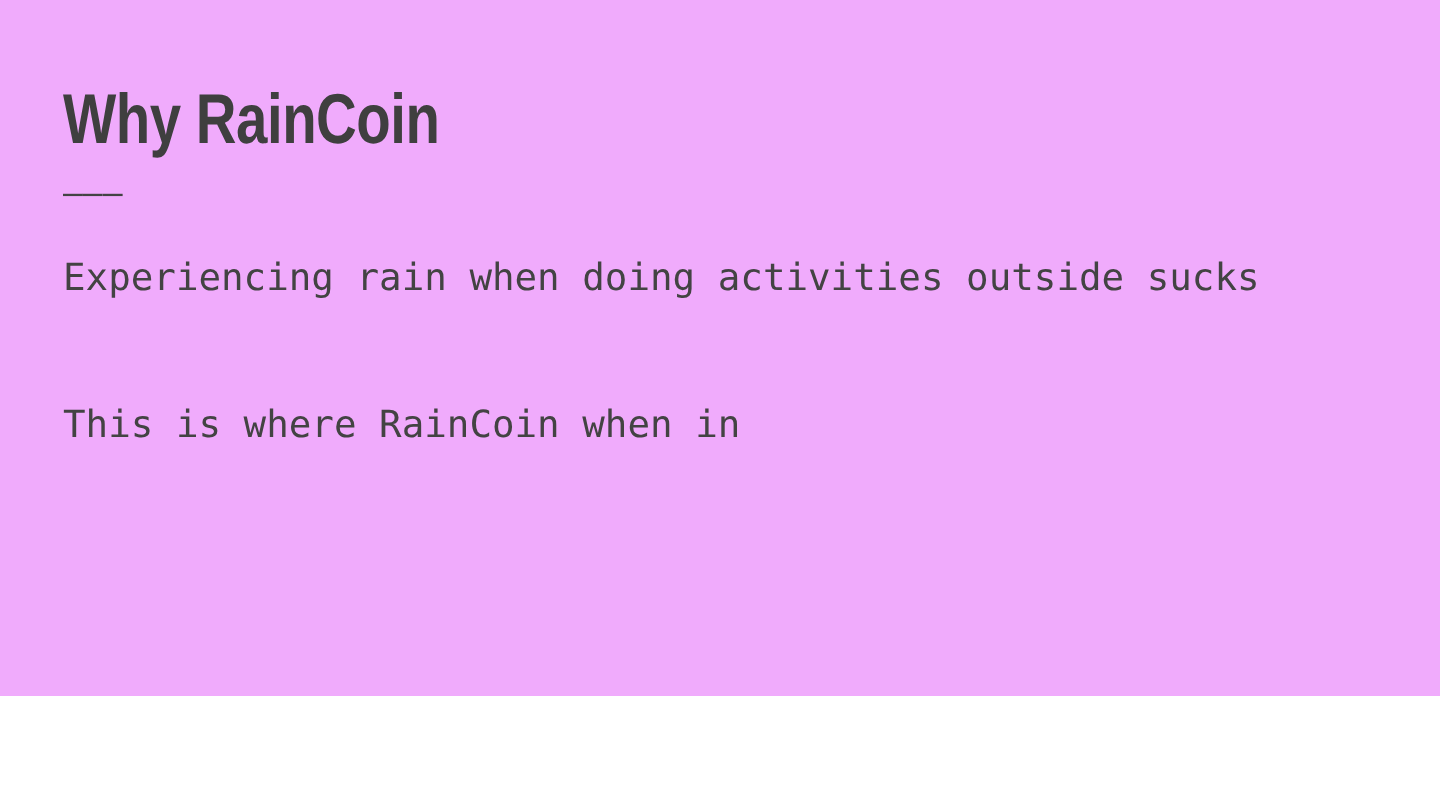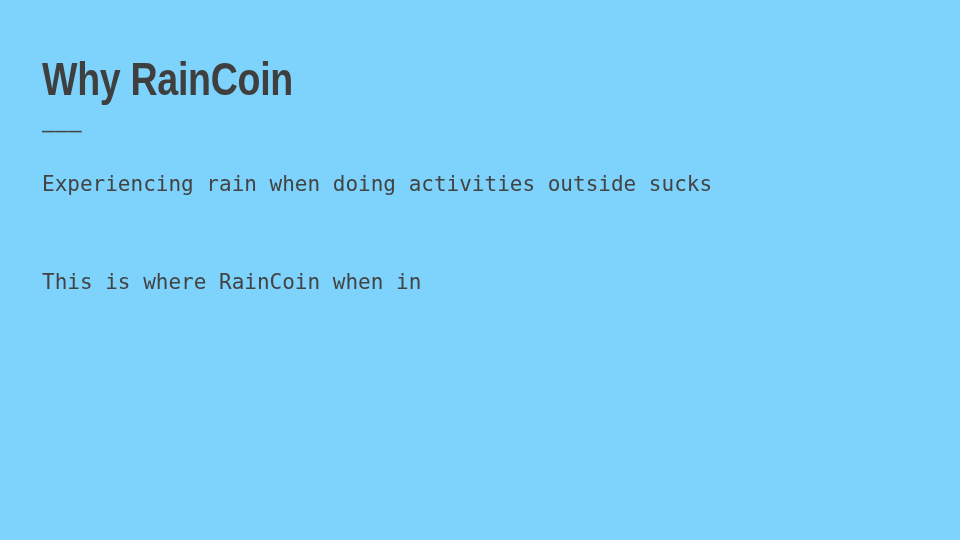--- a/index.html
+++ b/index.html
@@ -12,22 +12,22 @@
     width: 960px;
     height: 540px;
     background: #ffffff;
     font-family: "DejaVu Sans", sans-serif;
     overflow: hidden;
   }
 
   .slide {
     position: relative;
     width: 960px;
-    height: 540px;
-    background: #7dd3fc;
+    height: 464px;
+    background: #f0abfc;
     box-sizing: border-box;
   }
 
   
   .slide-title {
     position: absolute;
     left: 42px;
     top: 54px;
     margin: 0;
     font-family: "Liberation Sans Narrow", "Liberation Sans", sans-serif;
@@ -60,21 +60,21 @@
   .body-block {
     position: absolute;
     left: 42px;
     top: 160px;
     width: 880px;
   }
 
   .body-line {
     margin: 0;
     font-family: "DejaVu Sans Mono", monospace;
-    font-size: 21px;
+    font-size: 25px;
     line-height: 49px;
     font-weight: normal;
     color: #434343;
     white-space: pre;
   }
 
   .body-line.spacer-before {
     margin-top: 49px;
   }
 </style>

